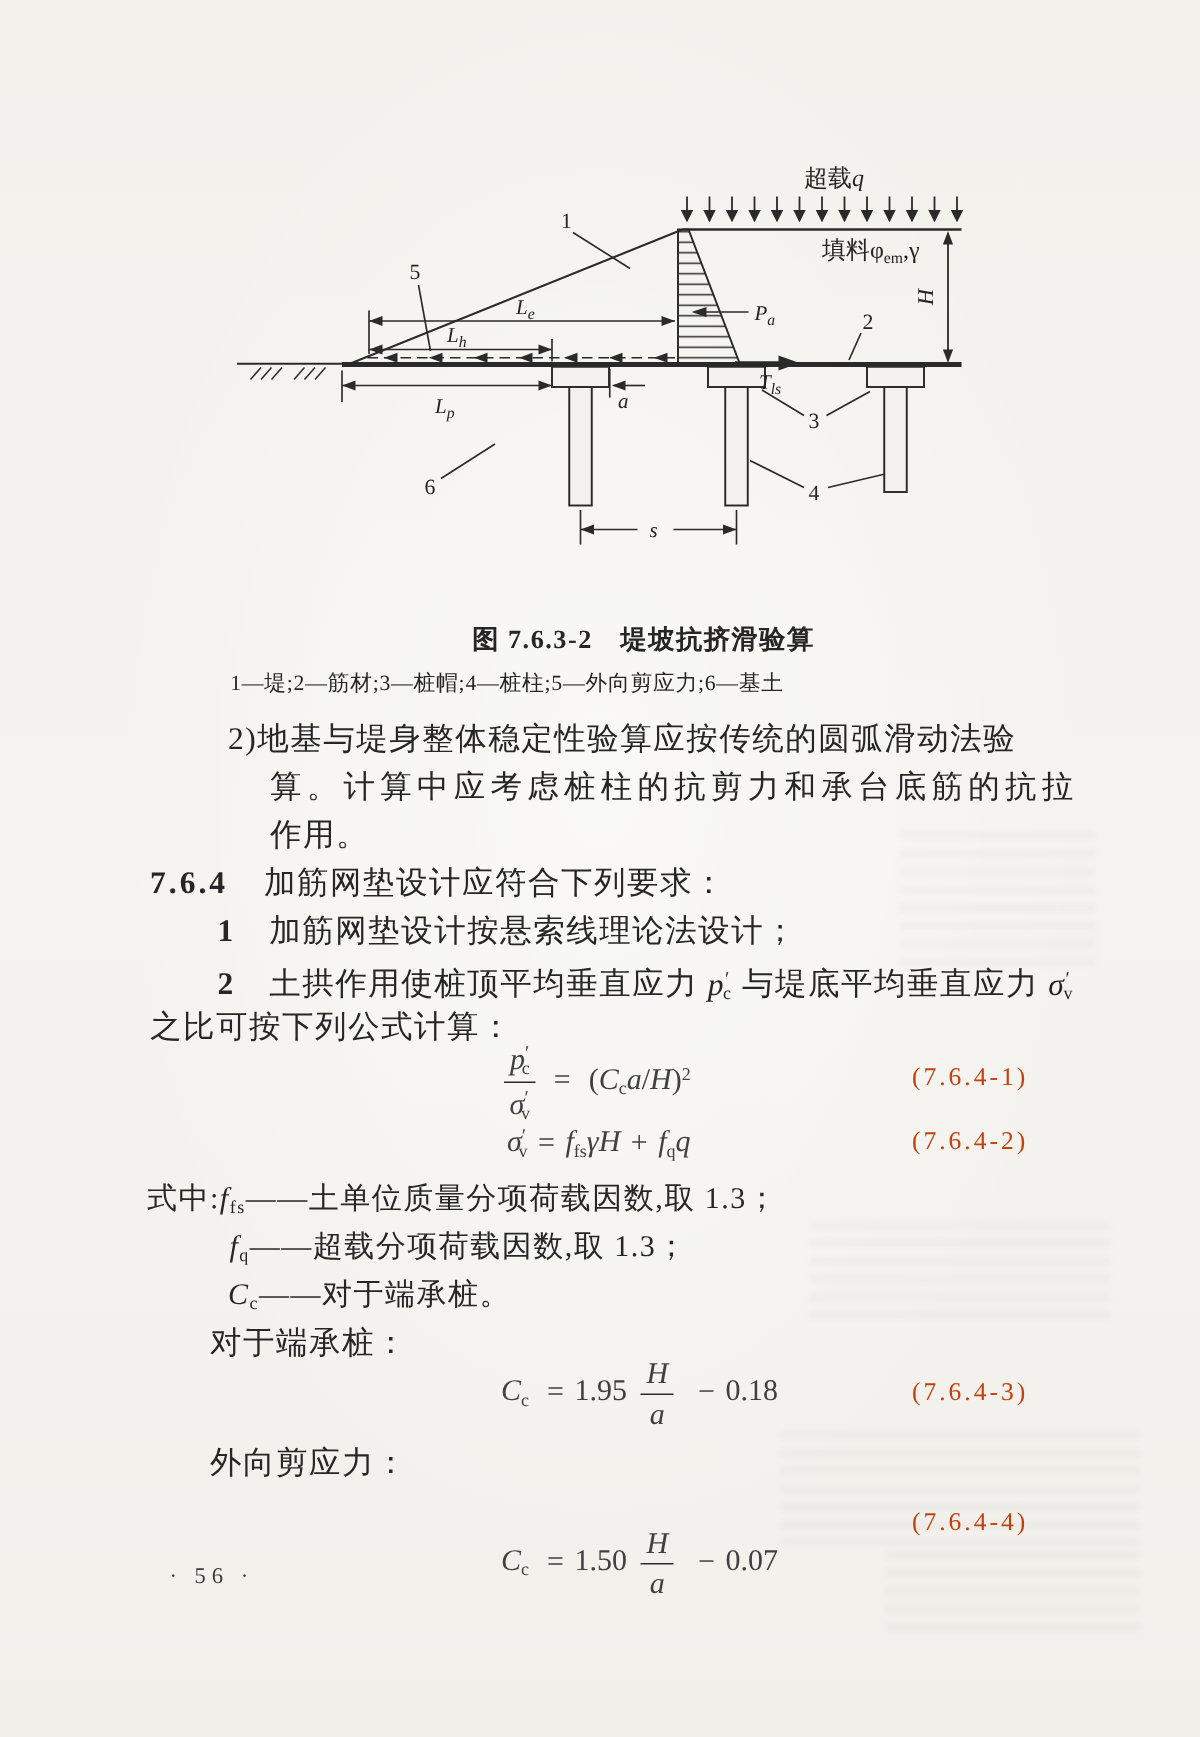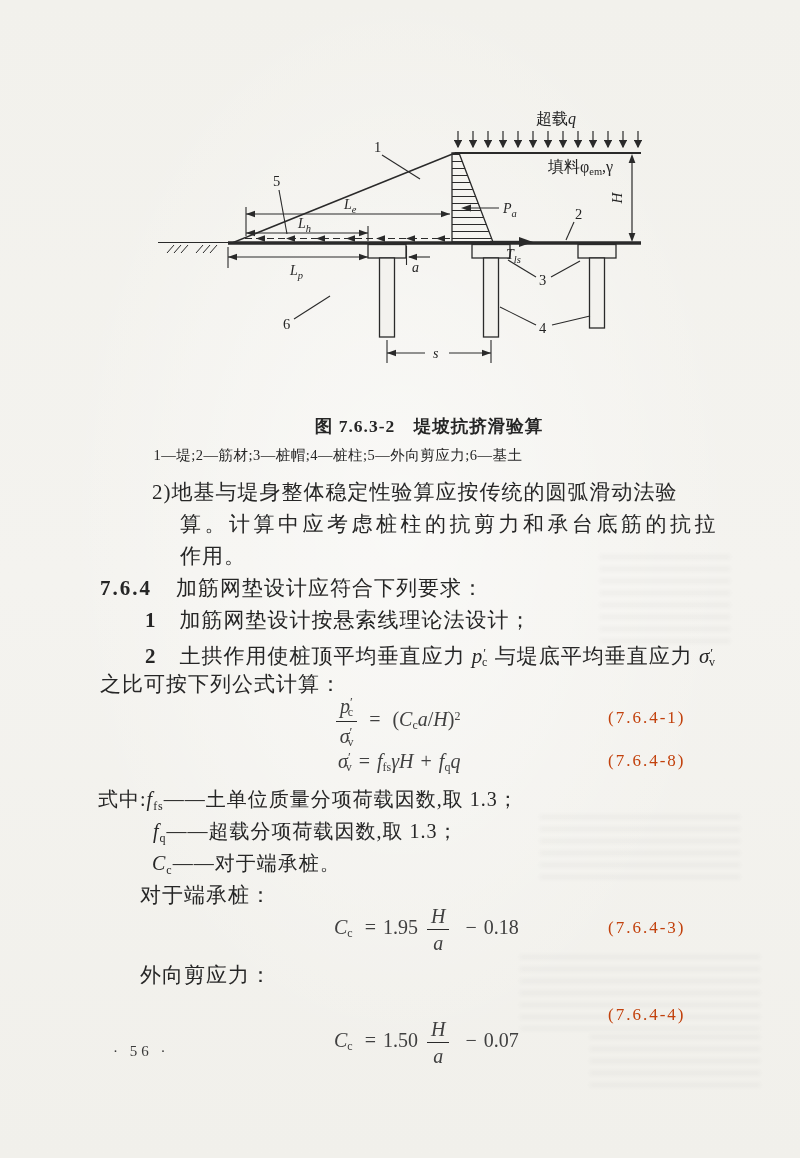--- a/index.html
+++ b/index.html
@@ -235,21 +235,21 @@
     <span class="fden"><i>σ</i><span class="prm">′</span><sub class="tuck">v</sub></span>
   </span>
   <span class="op">=</span>
   <span class="up">(</span><i>C</i><sub>c</sub><i>a</i><span class="up">/</span><i>H</i><span class="up">)</span><sup>2</sup>
 </div>
 <div class="abs eqno" style="left:608px;top:708px;">(7.6.4-1)</div>
 
 <div class="abs formula" style="left:338px;top:749px;">
   <i>σ</i><span class="prm">′</span><sub class="tuck">v</sub><span class="op">=</span><i>f</i><sub>fs</sub><i>γH</i><span class="op">+</span><i>f</i><sub>q</sub><i>q</i>
 </div>
-<div class="abs eqno" style="left:608px;top:751px;">(7.6.4-8)</div>
+<div class="abs eqno" style="left:608px;top:751px;">(7.6.4-2)</div>
 
 <div class="abs bodyline" style="left:98px;top:786px;font-size:20px;">
   <span>式中:</span><i>f</i><sub>fs</sub><span>——</span><span>土单位质量分项荷载因数,取 1.3；</span>
 </div>
 <div class="abs bodyline" style="left:153px;top:818px;font-size:20px;">
   <i>f</i><sub>q</sub><span>——</span><span>超载分项荷载因数,取 1.3；</span>
 </div>
 <div class="abs bodyline" style="left:152px;top:850px;font-size:20px;">
   <i>C</i><sub>c</sub><span>——</span><span>对于端承桩。</span>
 </div>

